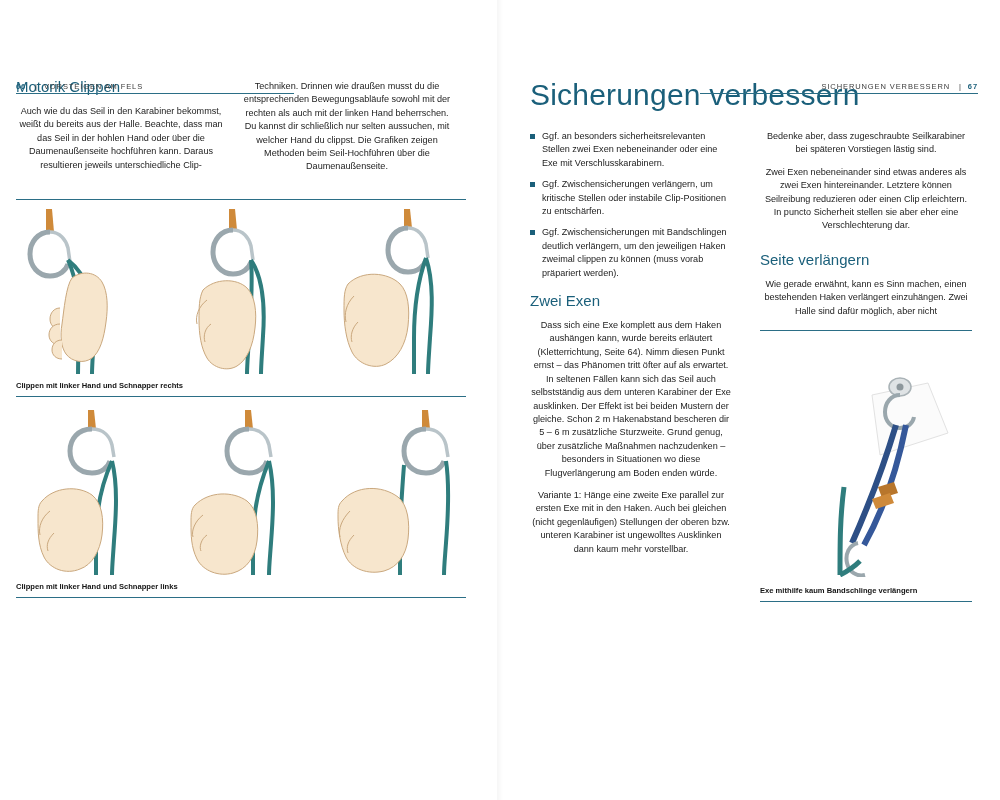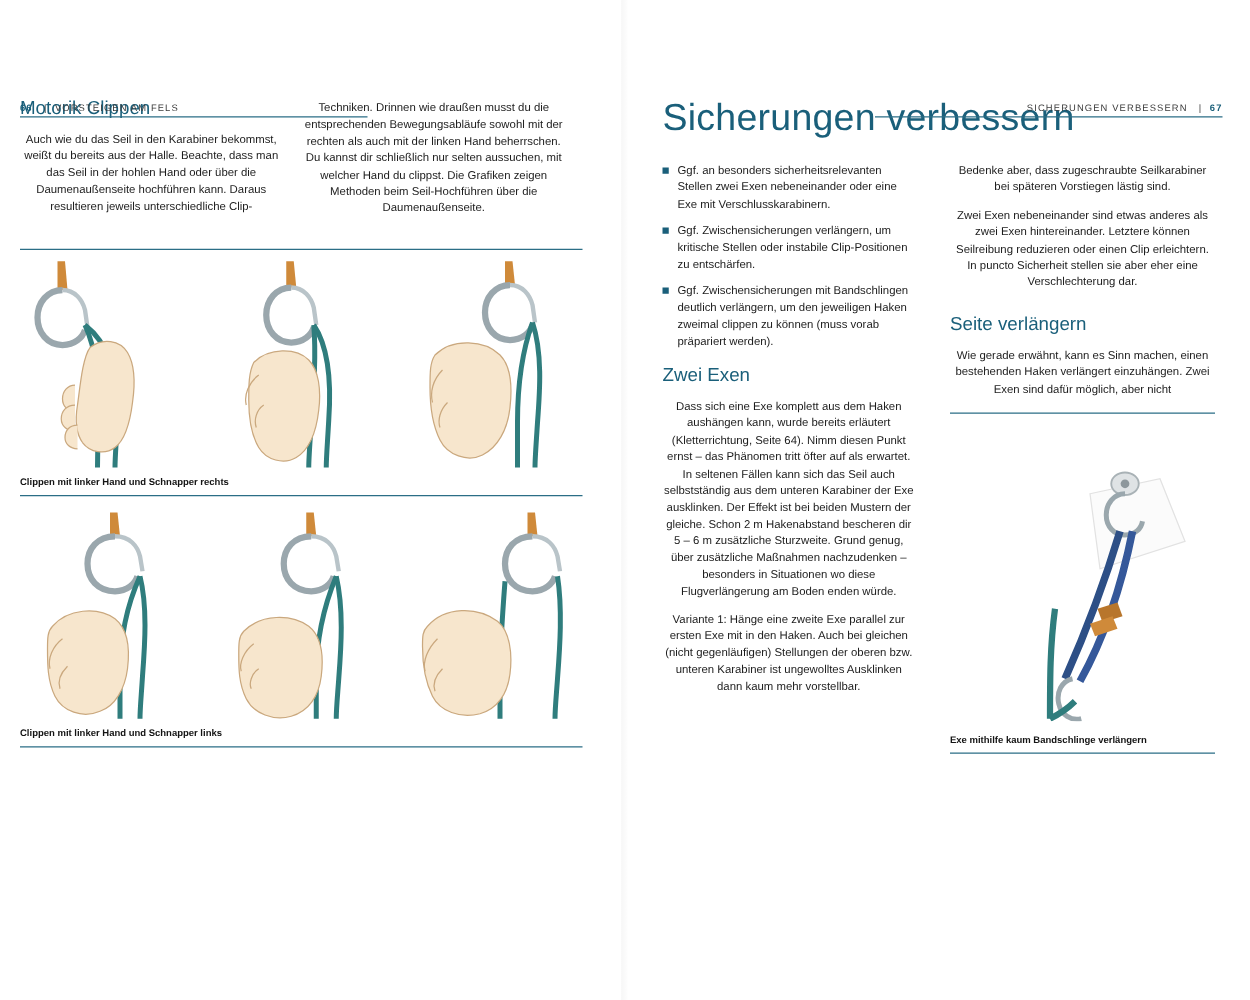--- a/index.html
+++ b/index.html
@@ -292,21 +292,21 @@
         <h2 class="sub-title">Zwei Exen</h2>
         <p class="body-text">Dass sich eine Exe komplett aus dem Haken aushängen kann, wurde bereits erläutert (Kletterrichtung, Seite 64). Nimm diesen Punkt ernst – das Phänomen tritt öfter auf als erwartet. In seltenen Fällen kann sich das Seil auch selbstständig aus dem unteren Karabiner der Exe ausklinken. Der Effekt ist bei beiden Mustern der gleiche. Schon 2 m Hakenabstand bescheren dir 5 – 6 m zusätzliche Sturzweite. Grund genug, über zusätzliche Maßnahmen nachzudenken – besonders in Situationen wo diese Flugverlängerung am Boden enden würde.</p>
         <p class="body-text">Variante 1: Hänge eine zweite Exe parallel zur ersten Exe mit in den Haken. Auch bei gleichen (nicht gegenläufigen) Stellungen der oberen bzw. unteren Karabiner ist ungewolltes Ausklinken dann kaum mehr vorstellbar.</p>
       </div>
 
       <div class="rcol">
         <p class="body-text">Bedenke aber, dass zugeschraubte Seilkarabiner bei späteren Vorstiegen lästig sind.</p>
         <p class="body-text">Zwei Exen nebeneinander sind etwas anderes als zwei Exen hintereinander. Letztere können Seilreibung reduzieren oder einen Clip erleichtern. In puncto Sicherheit stellen sie aber eher eine Verschlechterung dar.</p>
 
         <h2 class="sub-title" style="margin-top:18px;">Seite verlängern</h2>
-        <p class="body-text">Wie gerade erwähnt, kann es Sinn machen, einen bestehenden Haken verlängert einzuhängen. Zwei Exen sind dafür möglich, aber nicht</p>
+        <p class="body-text">Wie gerade erwähnt, kann es Sinn machen, einen bestehenden Haken verlängert einzuhängen. Zwei Halle sind dafür möglich, aber nicht</p>
 
         <div class="fig-right">
           <div class="top-rule"></div>
           <svg class="sling-fig" viewBox="0 0 212 240">
 
             <path d="M112 58 L168 46 L188 96 L120 118 Z" fill="#fbfbfb" stroke="#e2e2e2" stroke-width="1"></path>
 
             <ellipse cx="140" cy="50" rx="11" ry="9" fill="#dfe3e5" stroke="#a9b2b6" stroke-width="1.5"></ellipse>
             <circle cx="140" cy="50" r="3.5" fill="#8d979c"></circle>
 

